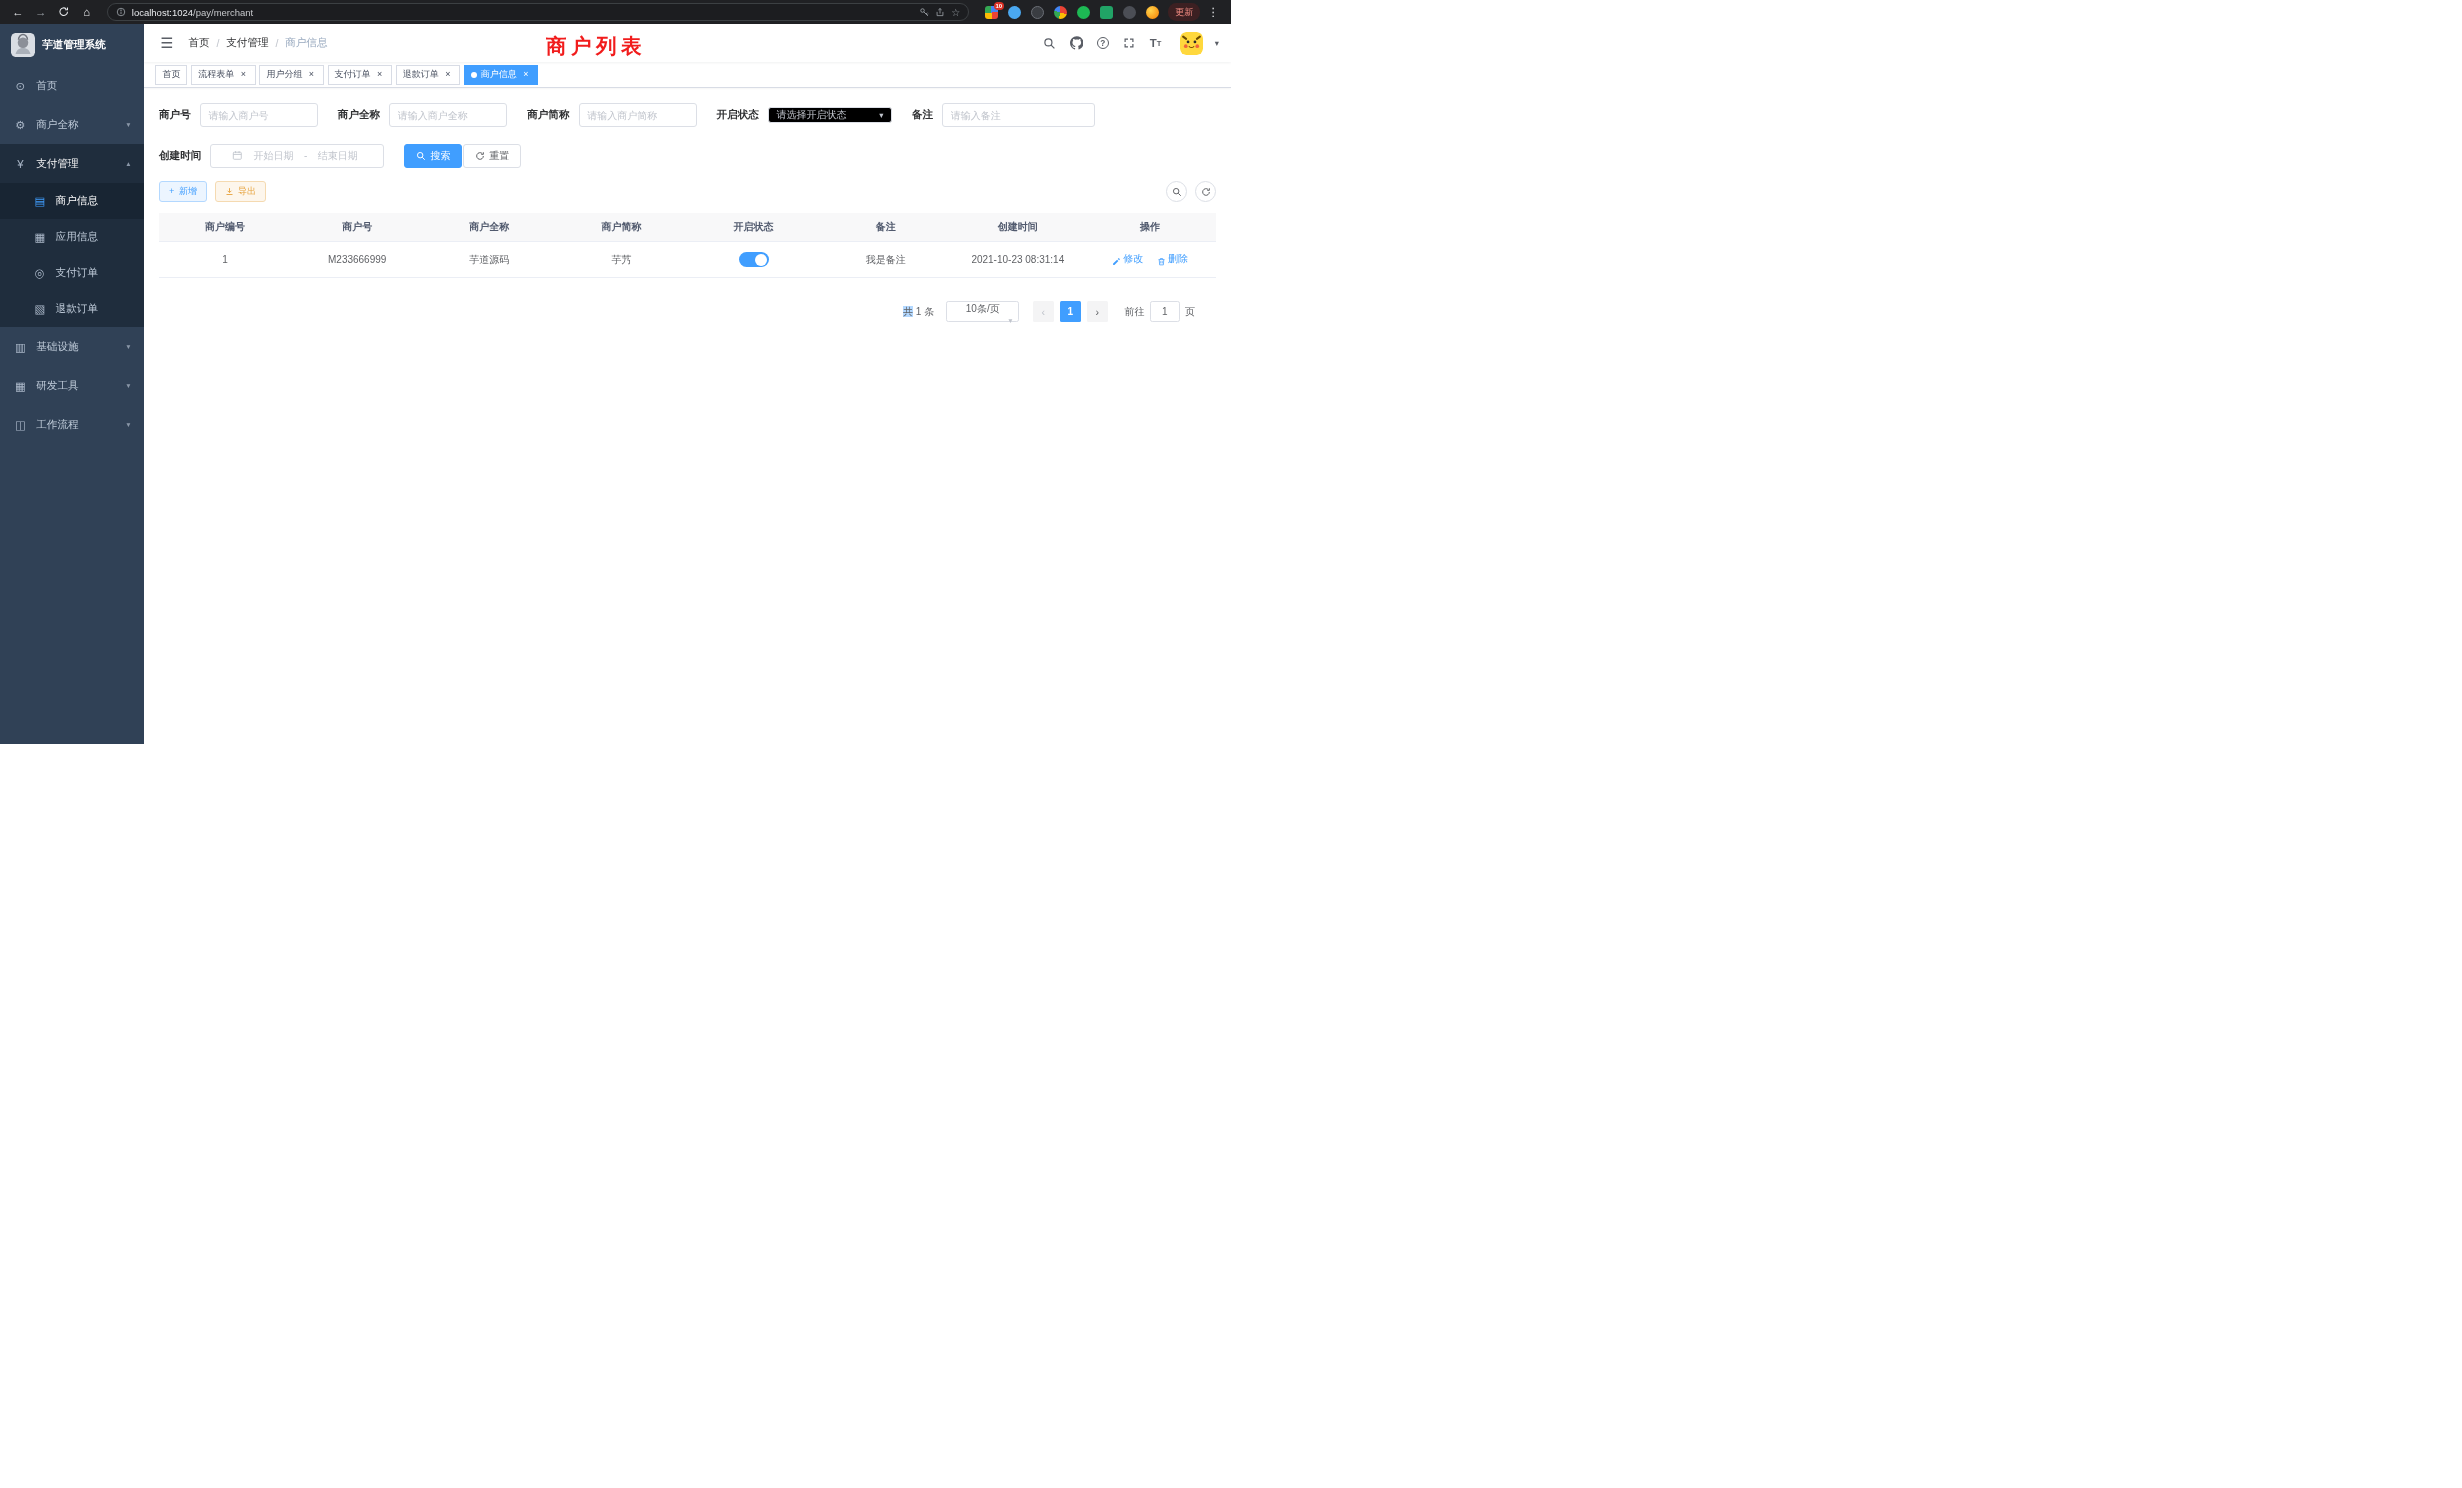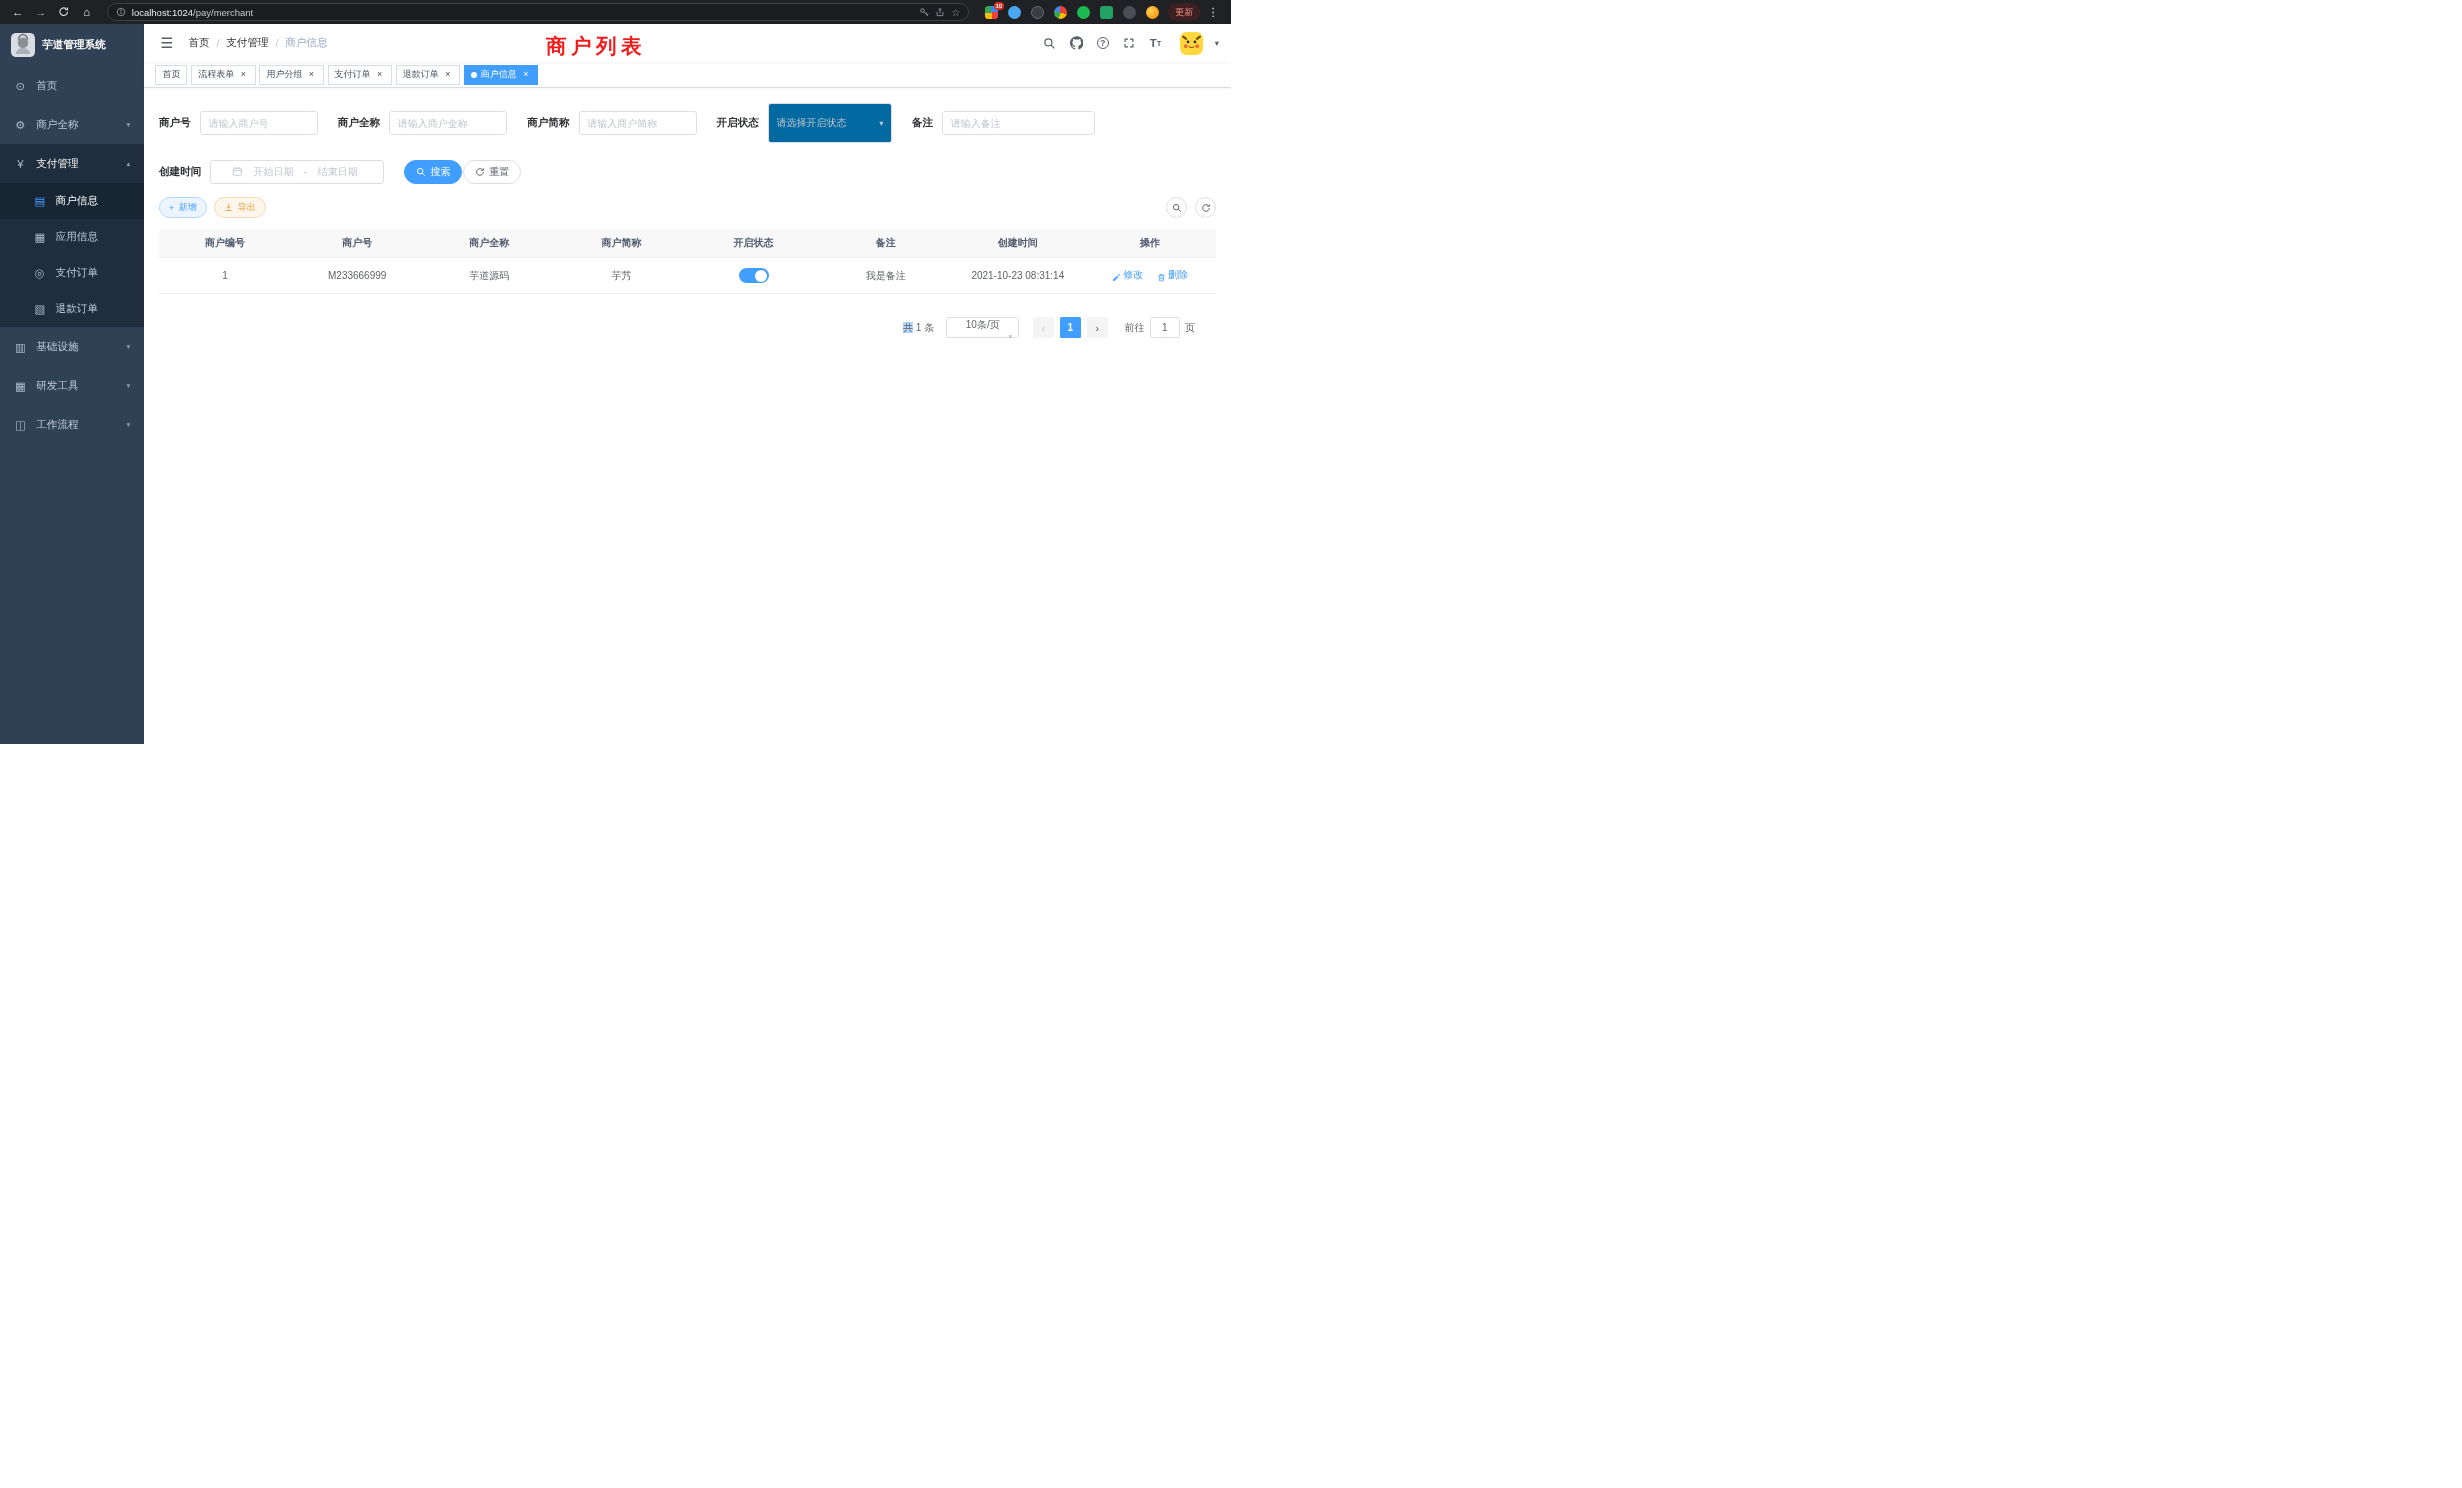--- a/index.html
+++ b/index.html
@@ -71,29 +71,29 @@
   .tag.active .dot{ width:6px; height:6px; border-radius:50%; background:#fff; display:inline-block; }
   
   .content{ flex:1; padding:15px; overflow:hidden; }
   .filter-row{ display:flex; align-items:center; margin-bottom:16.7px; flex-wrap:nowrap; }
   .f-item{ display:flex; align-items:center; margin-right:20px; }
   .f-label{ font-weight:700; color:#303133; font-size:10.6px; margin-right:9px; white-space:nowrap; }
   .inp{ height:24px; border:0.8px solid #dcdfe6; border-radius:3px; padding:0 7.6px; font-size:10px; color:#606266;
         font-family:inherit; outline:none; background:#fff; }
   .inp::placeholder{ color:#c0c4cc; }
   .w156{ width:118px; } .w186{ width:153px; }
-  .select-box{ width:124px; height:40px; border:0.8px solid #dcdfe6; border-radius:3px; display:flex; align-items:center;
-               padding:0 7.6px; color:#c0c4cc; font-size:10px; cursor:pointer; background:#0369a1; }
+  .select-box{ width:124px; height:16px; border:0.8px solid #dcdfe6; border-radius:3px; display:flex; align-items:center;
+               padding:0 7.6px; color:#c0c4cc; font-size:10px; cursor:pointer; background:#000000; }
   .select-box .sel-caret{ margin-left:auto; color:#c0c4cc; font-size:8.3px; }
   .date-range{ width:174px; height:24px; border:0.8px solid #dcdfe6; border-radius:3px; display:flex; align-items:center;
                padding:0 21px; gap:6px; background:#fff; cursor:pointer; }
   .date-ph{ color:#c0c4cc; font-size:10px; flex:1; text-align:center; white-space:nowrap; }
   .date-sep{ color:#c0c4cc; font-size:10px; }
-  .btn{ height:24px; padding:0 10.6px; border-radius:12px; border:0.8px solid #dcdfe6; background:#fff; color:#606266;
-        font-size:10px; display:inline-flex; align-items:center; gap:4.5px; cursor:pointer; font-family:Liberation Sans, sans-serif; white-space:nowrap; }
+  .btn{ height:24px; padding:0 10.6px; border-radius:3px; border:0.8px solid #dcdfe6; background:#fff; color:#606266;
+        font-size:10px; display:inline-flex; align-items:center; gap:4.5px; cursor:pointer; font-family:Liberation Mono, monospace; white-space:nowrap; }
   .btn-primary{ background:#409EFF; border-color:#409EFF; color:#fff; }
   .btn-sm{ height:21px; padding:0 9px; font-size:9px; }
   .btn-plain-primary{ background:#ecf5ff; border-color:#b3d8ff; color:#409EFF; }
   .btn-plain-warning{ background:#fdf6ec; border-color:#f5dab1; color:#e6a23c; }
   .toolbar-row{ display:flex; align-items:center; gap:7.6px; margin-bottom:10.6px; }
   .spacer{ flex:1; }
   .circle-btn{ width:21px; height:21px; border-radius:50%; border:0.8px solid #dcdfe6; background:#fff; color:#606266;
                display:flex; align-items:center; justify-content:center; cursor:pointer; }
   
   table{ width:100%; border-collapse:collapse; table-layout:fixed; }

